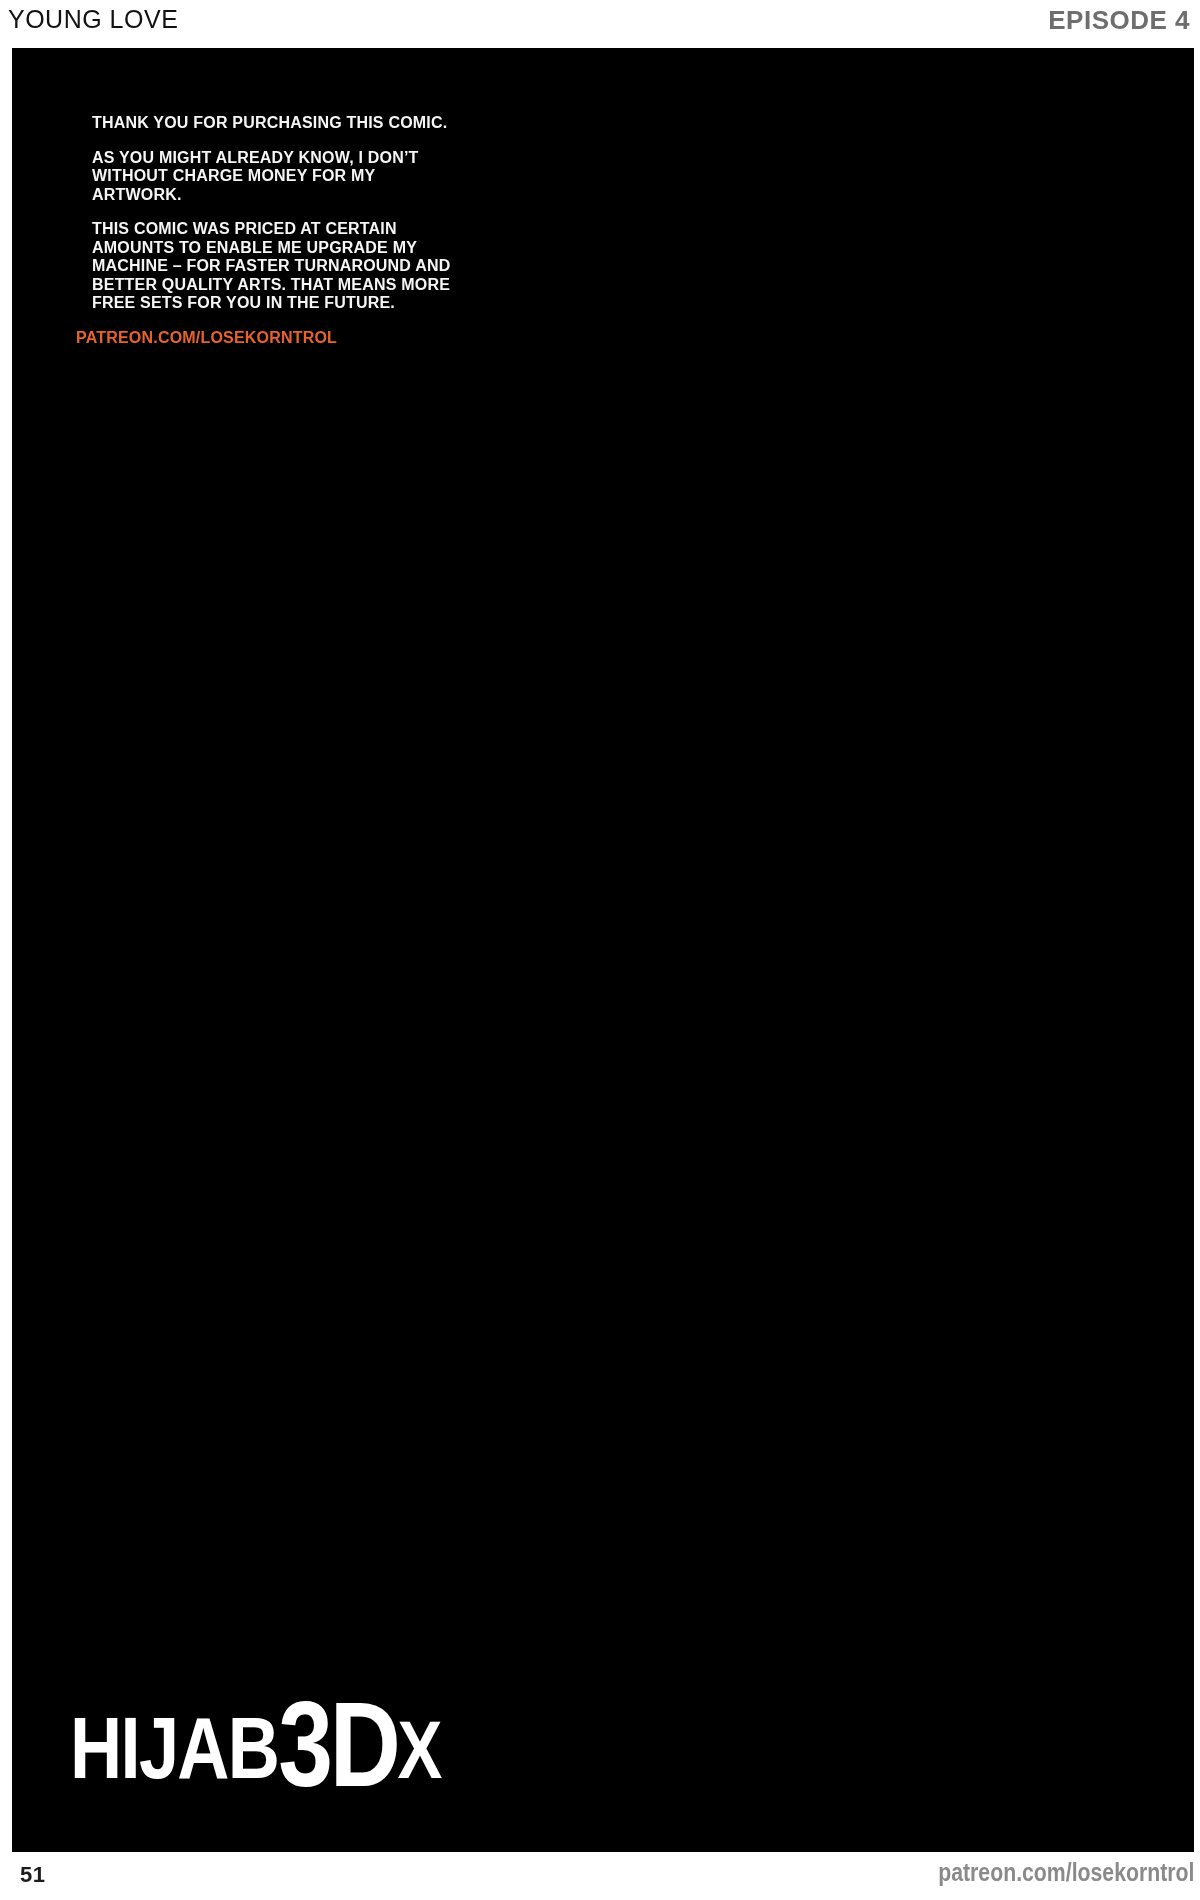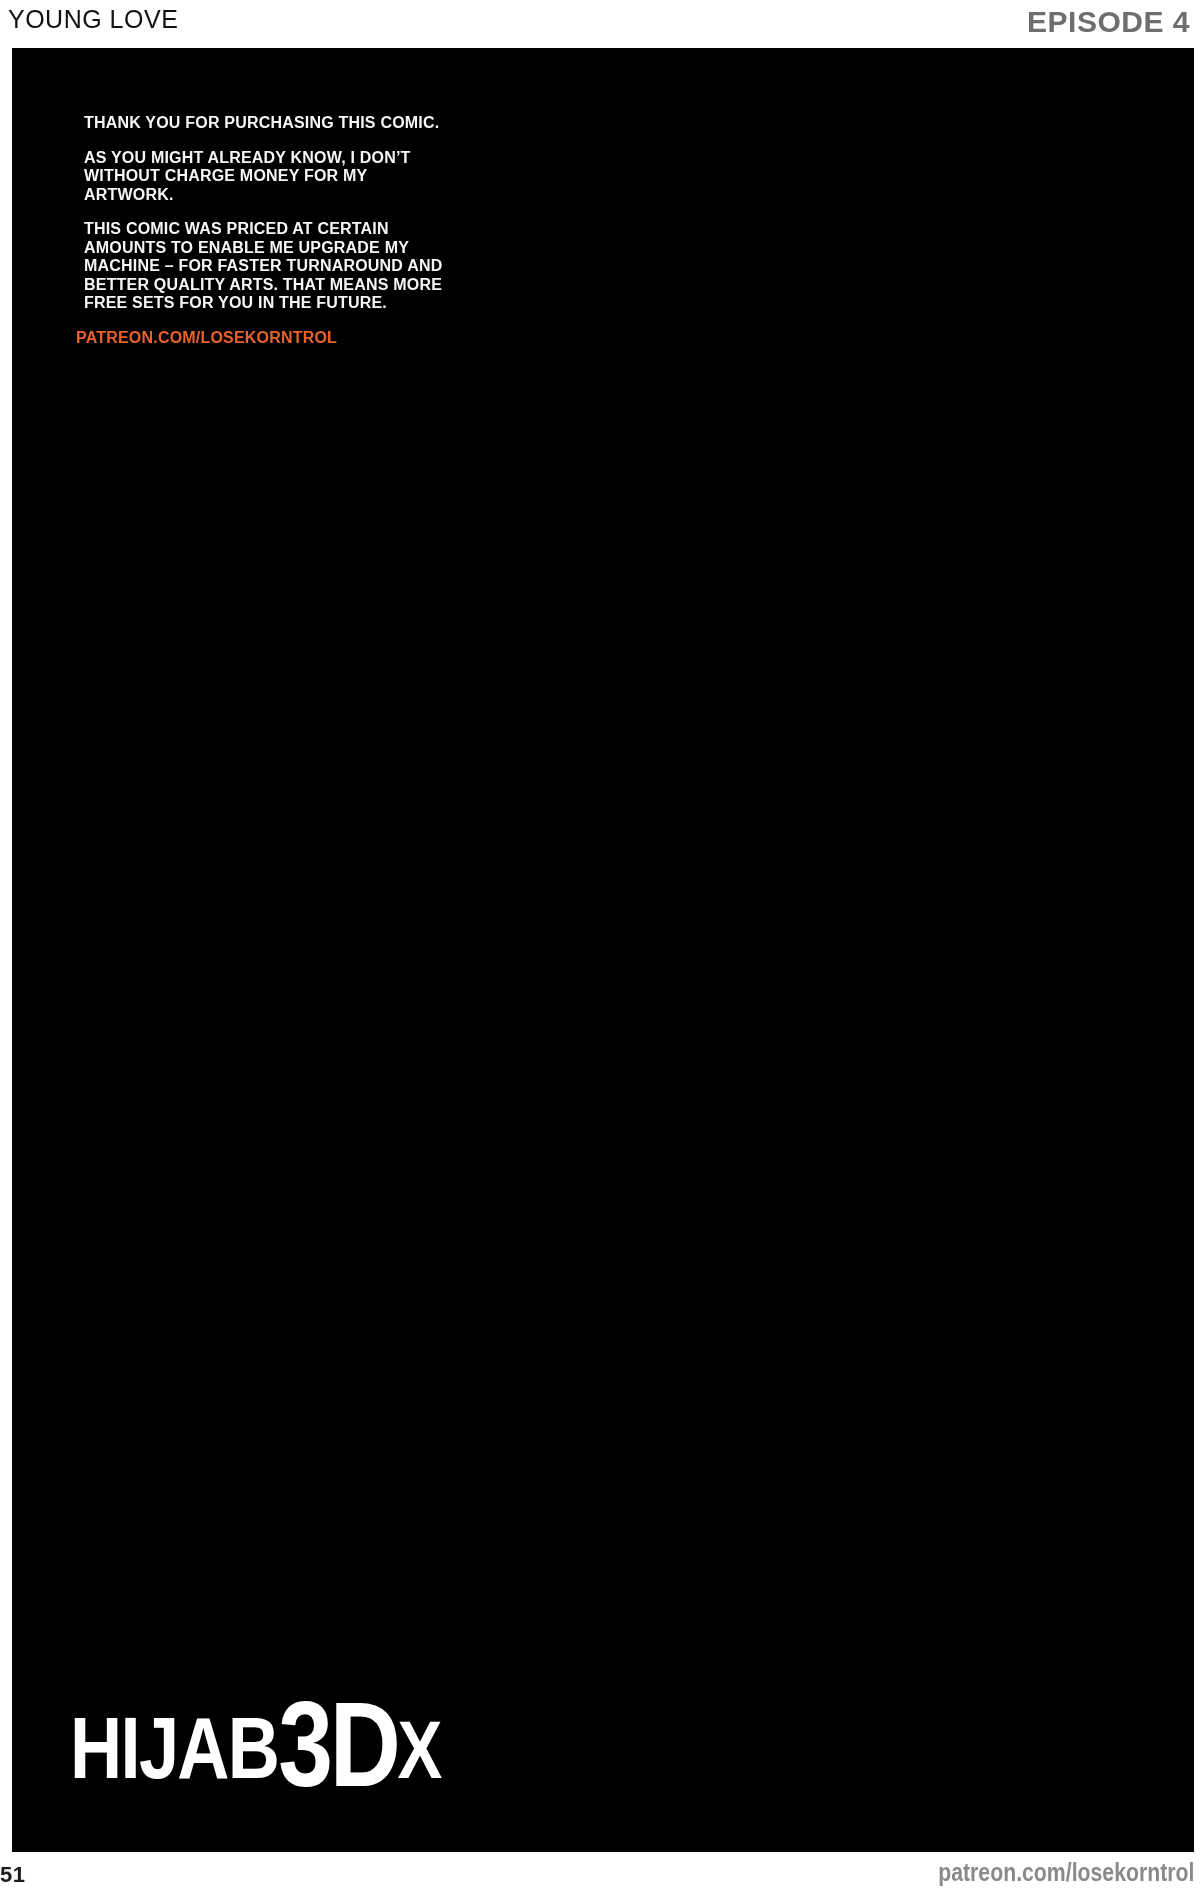--- a/index.html
+++ b/index.html
@@ -22,21 +22,21 @@
     top: 5px;
     font-size: 25px;
     font-weight: normal;
     letter-spacing: 0.5px;
     color: #121212;
   }
   .header-episode {
     position: absolute;
     right: 10px;
     top: 5px;
-    font-size: 30px;
+    font-size: 26px;
     font-weight: bold;
     letter-spacing: 0.5px;
     color: #6e6e6e;
   }
 
   
   .comic-page {
     position: absolute;
     left: 12px;
     top: 48px;
@@ -51,21 +51,21 @@
     left: 64px;
     top: 66px;
     width: 390px;
     color: #f5f5f5;
     font-size: 16px;
     line-height: 18.5px;
     font-weight: bold;
     letter-spacing: 0.2px;
   }
   .text-block p {
-    margin: 0 0 16px 8px;
+    margin: 0 0 16px 16px;
     white-space: pre-line;
   }
   .patreon-link {
     display: inline-block;
     margin-top: 0;
     font-size: 16px;
     font-weight: bold;
     letter-spacing: 0.2px;
     text-decoration: none;
     cursor: pointer;
@@ -83,21 +83,21 @@
     transform-origin: left bottom;
     line-height: 1;
   }
   .logo-hijab { font-size: 88px; letter-spacing: -2px; }
   .logo-3d    { font-size: 120px; letter-spacing: -4px; vertical-align: -8px; }
   .logo-x     { font-size: 82px; letter-spacing: 0; }
 
   
   .footer-page-number {
     position: absolute;
-    left: 0;
+    left: 20px;
     top: 1862px;
     font-size: 22px;
     font-weight: bold;
     color: #1c1c1c;
     letter-spacing: 0.5px;
   }
   .footer-url {
     position: absolute;
     right: 6px;
     top: 1858px;

